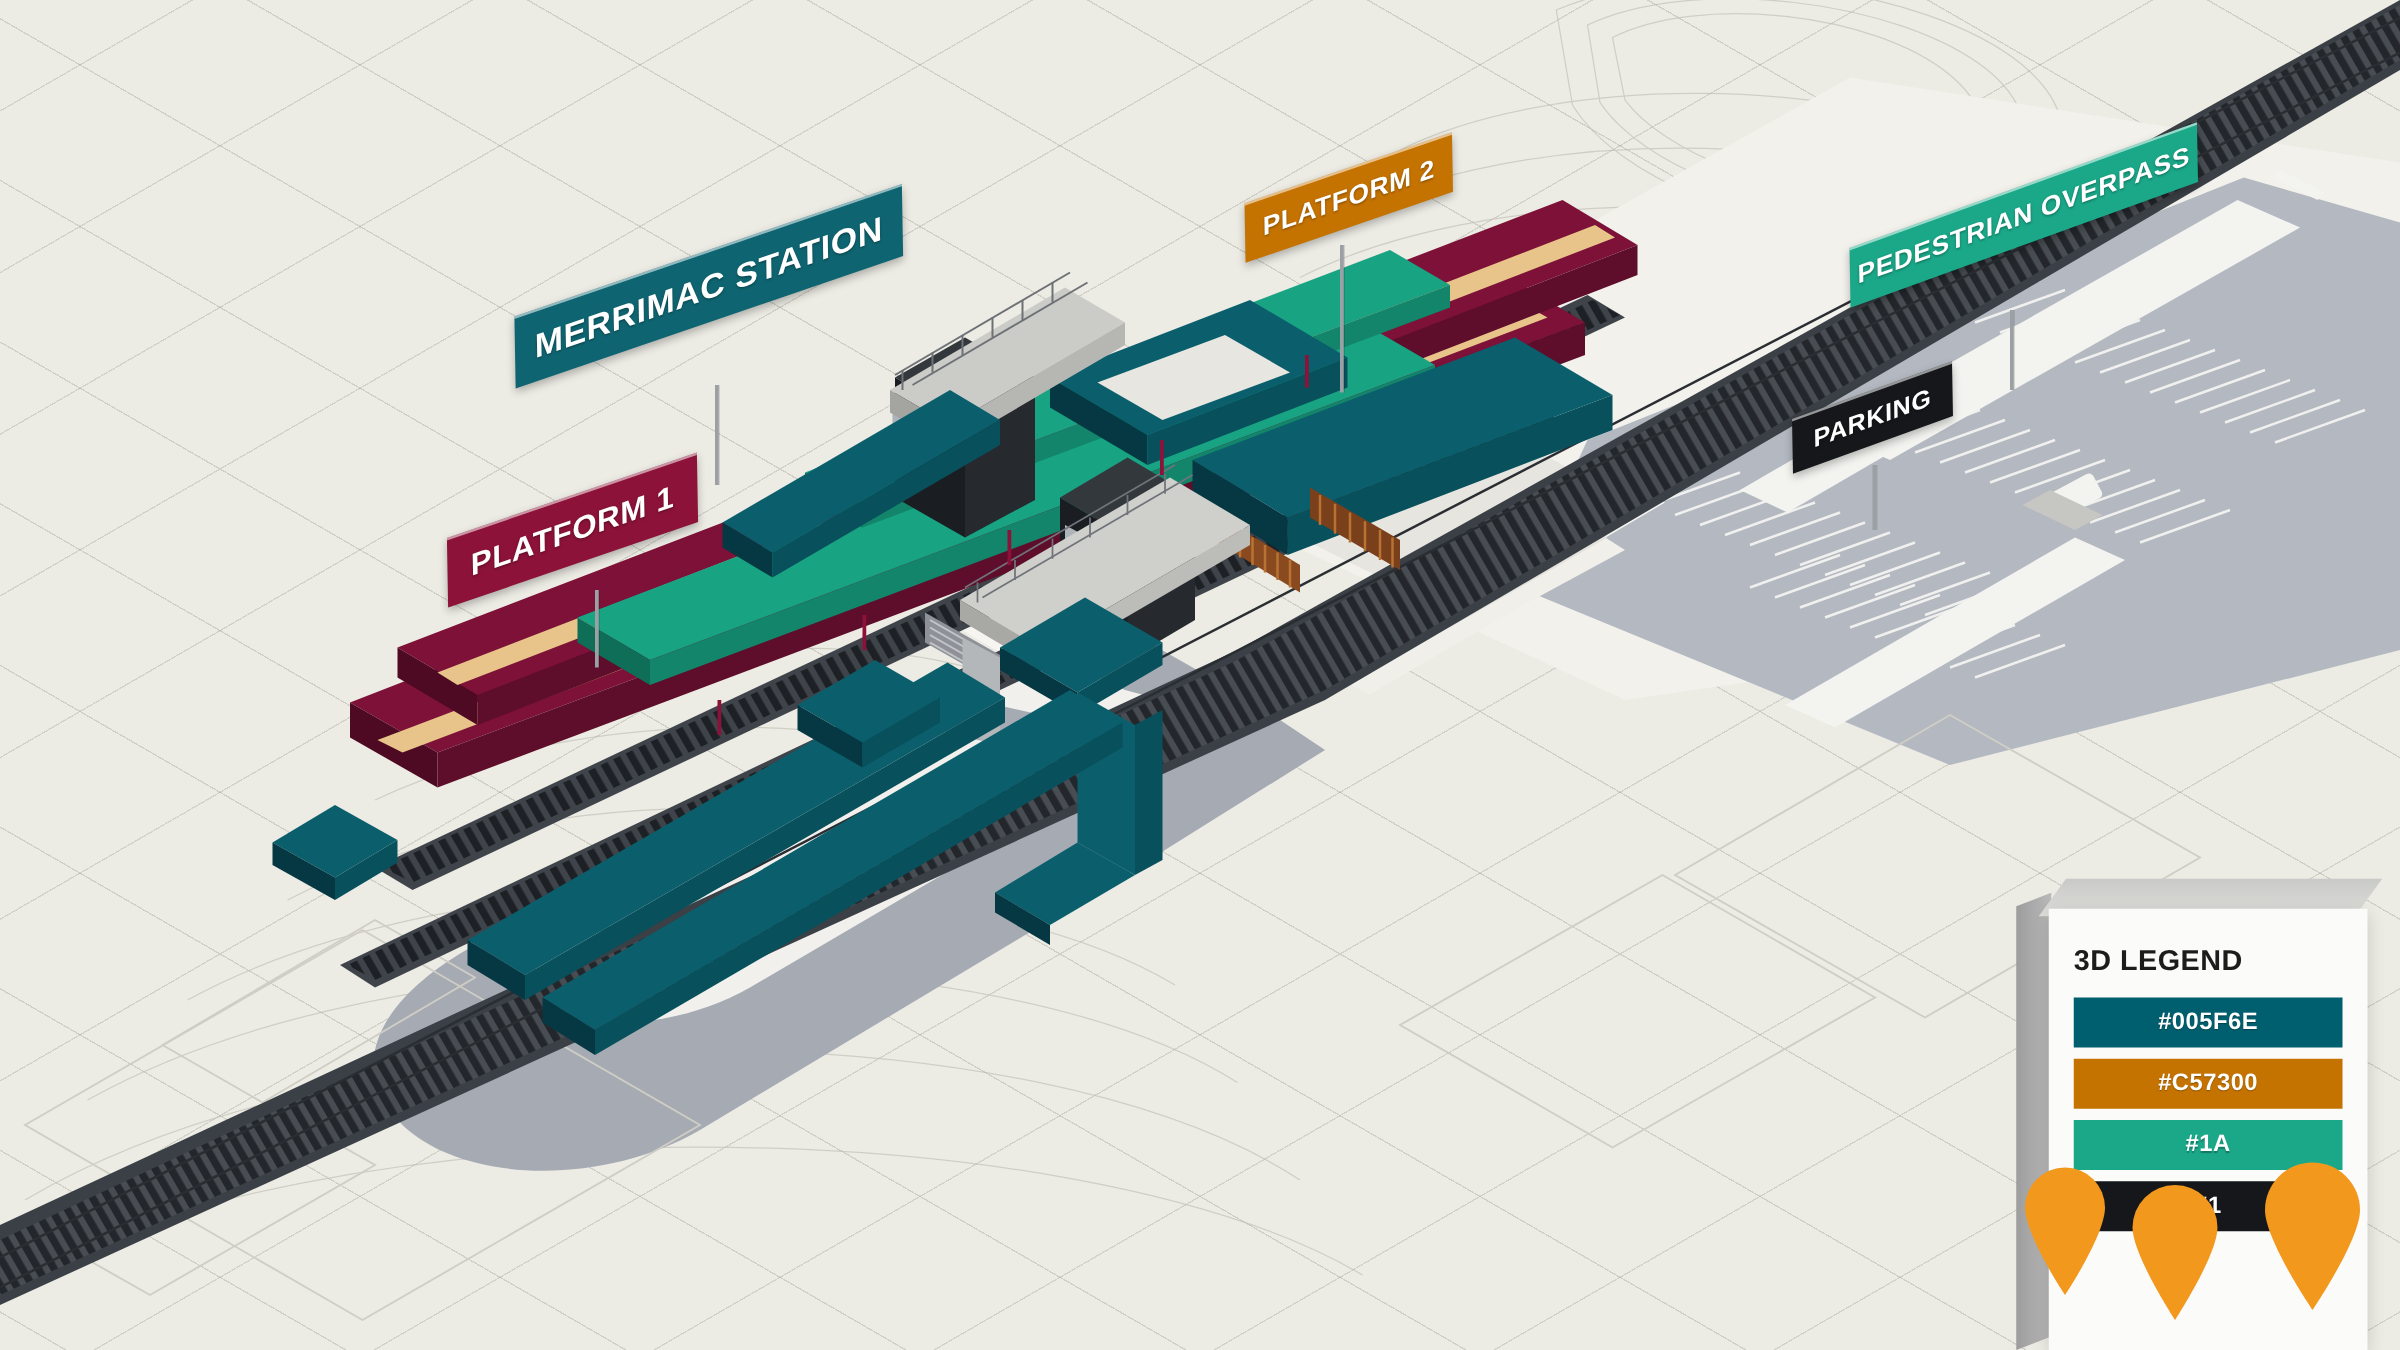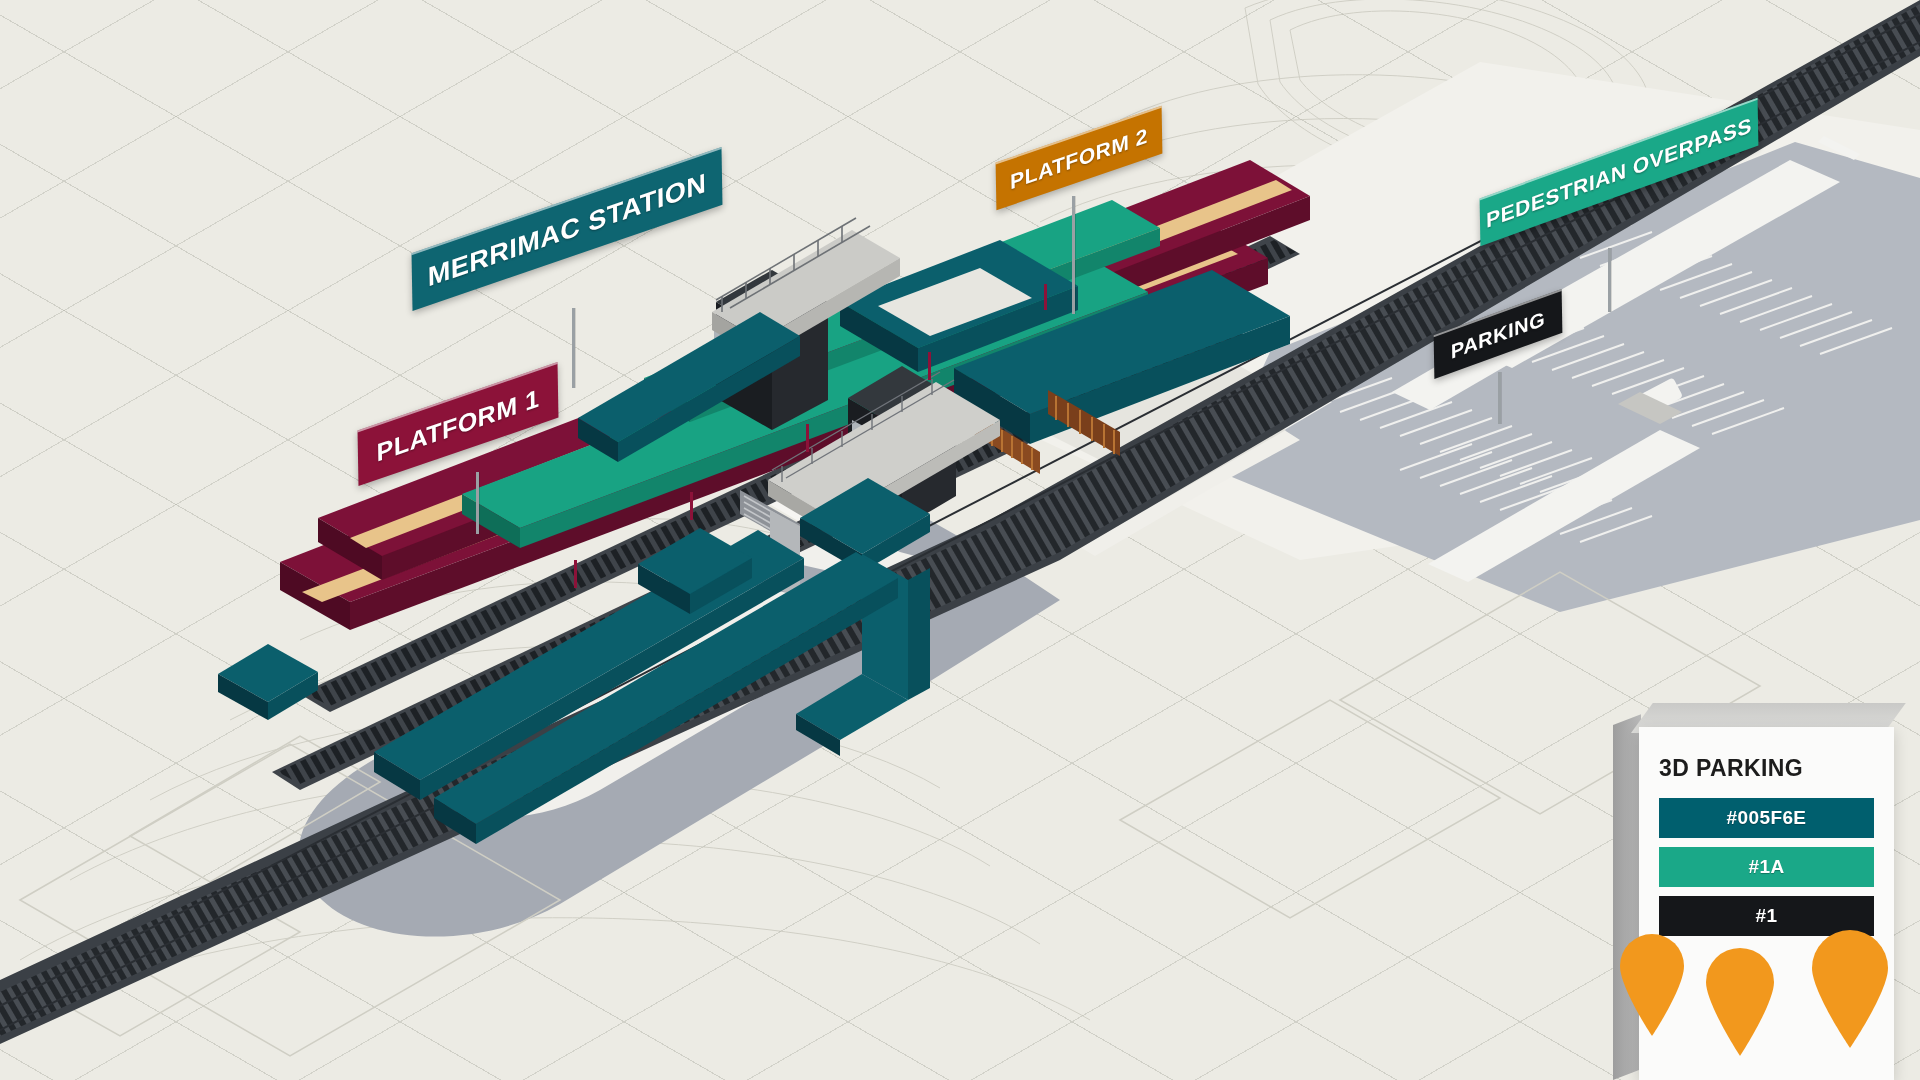--- a/index.html
+++ b/index.html
@@ -416,24 +416,27 @@
     <div class="sign-post" style="left:64px; top:60px; height:52px;"></div>
     <div class="sign-plate" style="left: 0px; top: 0px; width: 128px; height: 44px; transform: skewY(-19deg) rotate(-1deg); font-size: 20px; background: rgb(21, 23, 26); color: rgb(255, 255, 255);">
       <span>PARKING</span>
     </div>
   </div>
 
   <div id="legend-panel">
     <div class="legend-extrude-left"></div>
     <div class="legend-extrude-top"></div>
     <div class="legend-face">
-      <div class="legend-title">3D PARKING</div>
+      <div class="legend-title">3D LEGEND</div>
 
       <div class="legend-row" style="background:#005F6E;">
         <span>#005F6E</span>
+      </div>
+      <div class="legend-row" style="background:#C57300;">
+        <span>#C57300</span>
       </div>
       <div class="legend-row" style="background:#1AA888;">
         <span>#1A</span>
       </div>
       <div class="legend-row" style="background:#15171A;">
         <span>#1</span>
       </div>
     </div>
   </div>
 

